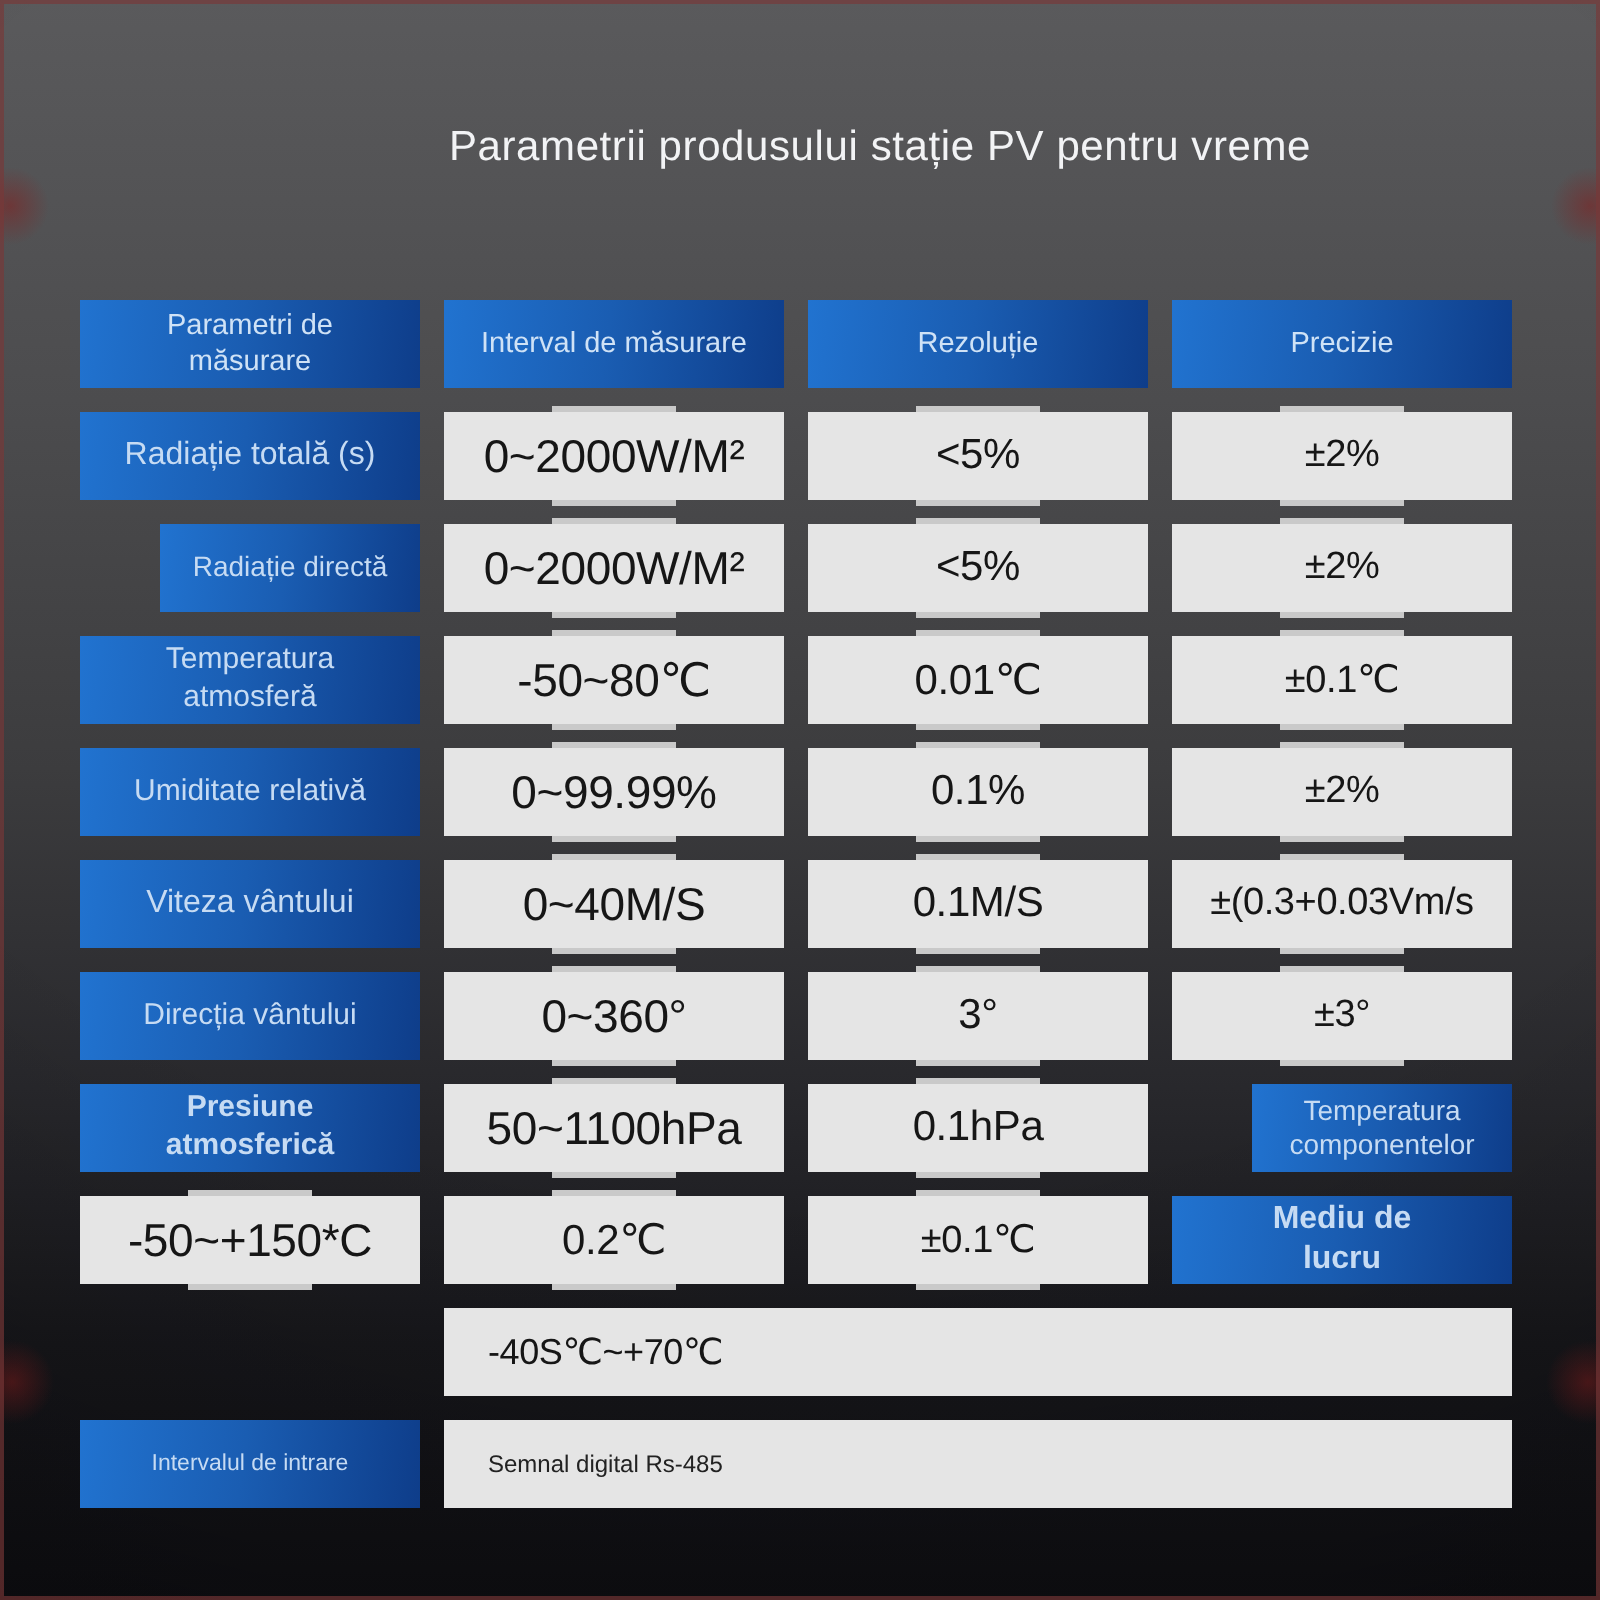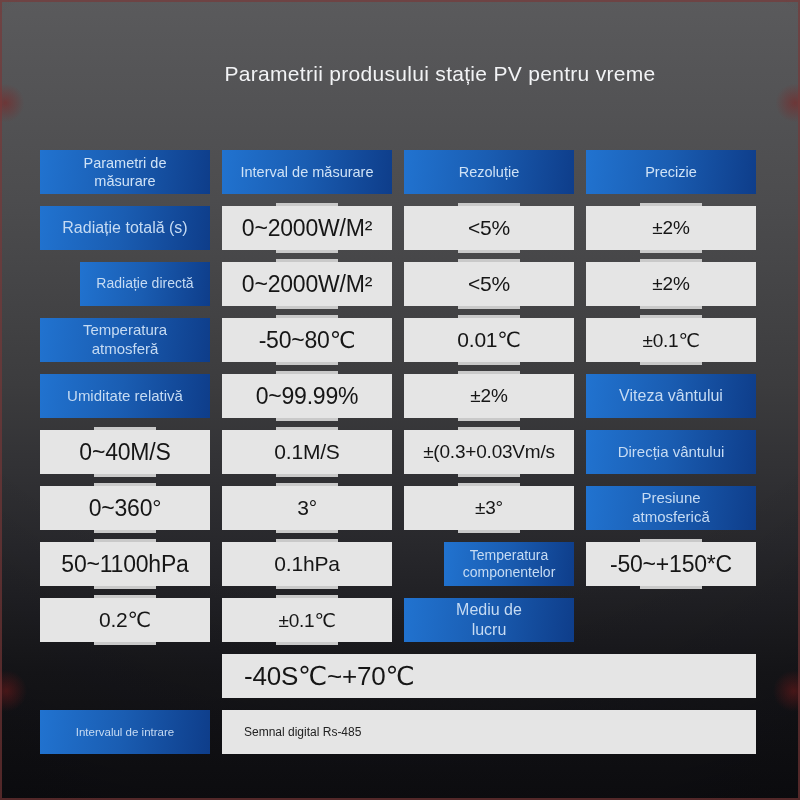--- a/index.html
+++ b/index.html
@@ -26,38 +26,38 @@
   }
   .hcell{
     background:linear-gradient(97deg,#2173d0 0%,#1a5db2 48%,#0e3d8a 100%);
     color:#c6dbf3;display:flex;align-items:center;justify-content:center;
     text-align:center;white-space:pre-line;font-size:15px;line-height:1.25;
   }
   .hdr{font-size:14.5px;color:#cfe2f6;}
   .fs16{font-size:16px;}
   .fs14{font-size:14px;margin-left:40px;}
   .fs11{font-size:11.5px;}
-  .med{font-weight:400;}
+  .med{font-weight:700;}
   .vcell{
     position:relative;background:#e5e5e5;color:#161616;
     display:flex;align-items:center;justify-content:center;
     font-size:22px;letter-spacing:-.2px;
   }
   .vcell::before,.vcell::after{
     content:"";position:absolute;left:50%;margin-left:-31px;width:62px;height:3px;
     background:#c9c9c9;
   }
   .vcell::before{top:-3px;}
   .vcell::after{bottom:-3px;}
   .c2{font-size:23px;}
   .c3{font-size:21px;}
   .c4{font-size:19px;}
   .span{grid-column:2 / 5;justify-content:flex-start;padding-left:22px;}
   .span::before,.span::after{display:none;}
-  .sp1{font-size:26px;}
+  .sp1{font-size:18px;}
   .sp2{font-size:12px;color:#222222;letter-spacing:0;}
 </style>
 </head>
 <body>
 
 <div class="title">Parametrii produsului stație PV pentru vreme</div>
 
 <div class="table">
 
   <div class="hcell hdr">Parametri de
@@ -77,20 +77,21 @@
   <div class="vcell c4">±2%</div>
 
   <div class="hcell">Temperatura
 atmosferă</div>
   <div class="vcell c2">-50~80℃</div>
   <div class="vcell c3">0.01℃</div>
   <div class="vcell c4">±0.1℃</div>
 
   <div class="hcell">Umiditate relativă</div>
   <div class="vcell c2">0~99.99%</div>
+  <div class="vcell c3">0.1%</div>
   <div class="vcell c4">±2%</div>
 
   <div class="hcell fs16">Viteza vântului</div>
   <div class="vcell c2">0~40M/S</div>
   <div class="vcell c3">0.1M/S</div>
   <div class="vcell c4">±(0.3+0.03Vm/s</div>
 
   <div class="hcell">Direcția vântului</div>
   <div class="vcell c2">0~360°</div>
   <div class="vcell c3">3°</div>

